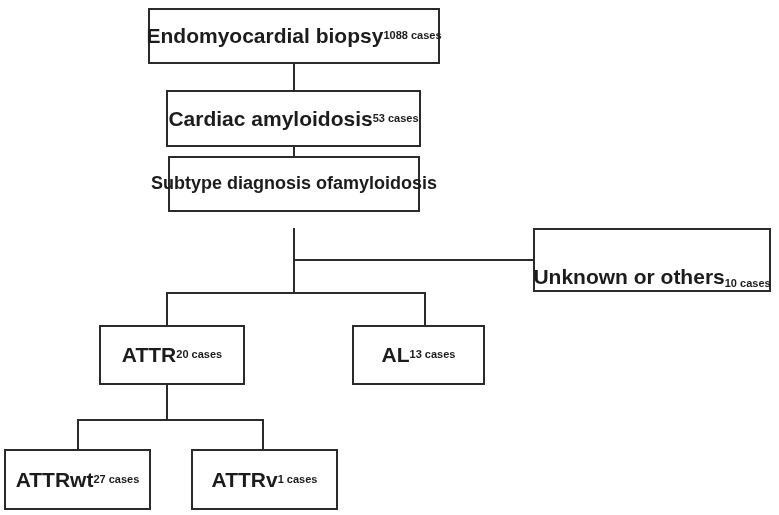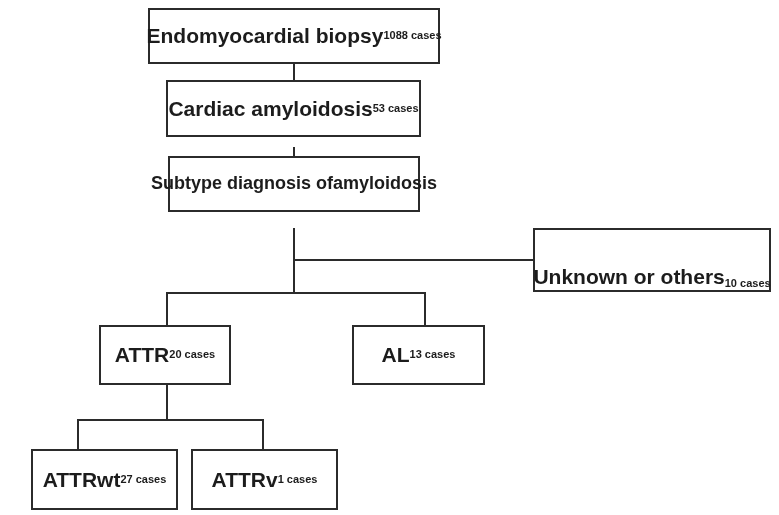--- a/index.html
+++ b/index.html
@@ -47,26 +47,26 @@
   .connector {
     position: absolute;
     background: #2b2b2b;
     z-index: 1;
   }
   .connector.v { width: 2px; }
   .connector.h { height: 2px; }
 
   
   #node-biopsy   { left: 148px; top:   8px; width: 292px; height: 56px; }
-  #node-cardiac  { left: 166px; top:  80px; width: 255px; height: 57px; }
+  #node-cardiac  { left: 166px; top:  90px; width: 255px; height: 57px; }
   #node-subtype  { left: 168px; top: 156px; width: 252px; height: 56px; }
   #node-unknown  { left: 533px; top: 228px; width: 238px; height: 64px; align-items: flex-end; }
-  #node-attr     { left:  99px; top: 325px; width: 132px; height: 60px; }
+  #node-attr     { left:  99px; top: 325px; width: 146px; height: 60px; }
   #node-al       { left: 352px; top: 325px; width: 133px; height: 60px; }
-  #node-attrwt   { left:   4px; top: 449px; width: 147px; height: 61px; margin-left: 27px; }
+  #node-attrwt   { left:   4px; top: 449px; width: 147px; height: 61px; }
   #node-attrv    { left: 191px; top: 449px; width: 147px; height: 61px; }
 
   
   #conn-biopsy-cardiac   { left: 293px; top:  64px; height: 26px; }
   #conn-cardiac-subtype  { left: 293px; top: 147px; height: 25px; }
   #conn-subtype-down     { left: 293px; top: 228px; height: 66px; }
   #conn-branch-unknown   { left: 293px; top: 259px; width: 240px; }
   #conn-split-attr-al    { left: 166px; top: 292px; width: 260px; }
   #conn-stub-attr        { left: 166px; top: 292px; height: 33px; }
   #conn-stub-al          { left: 424px; top: 292px; height: 33px; }

